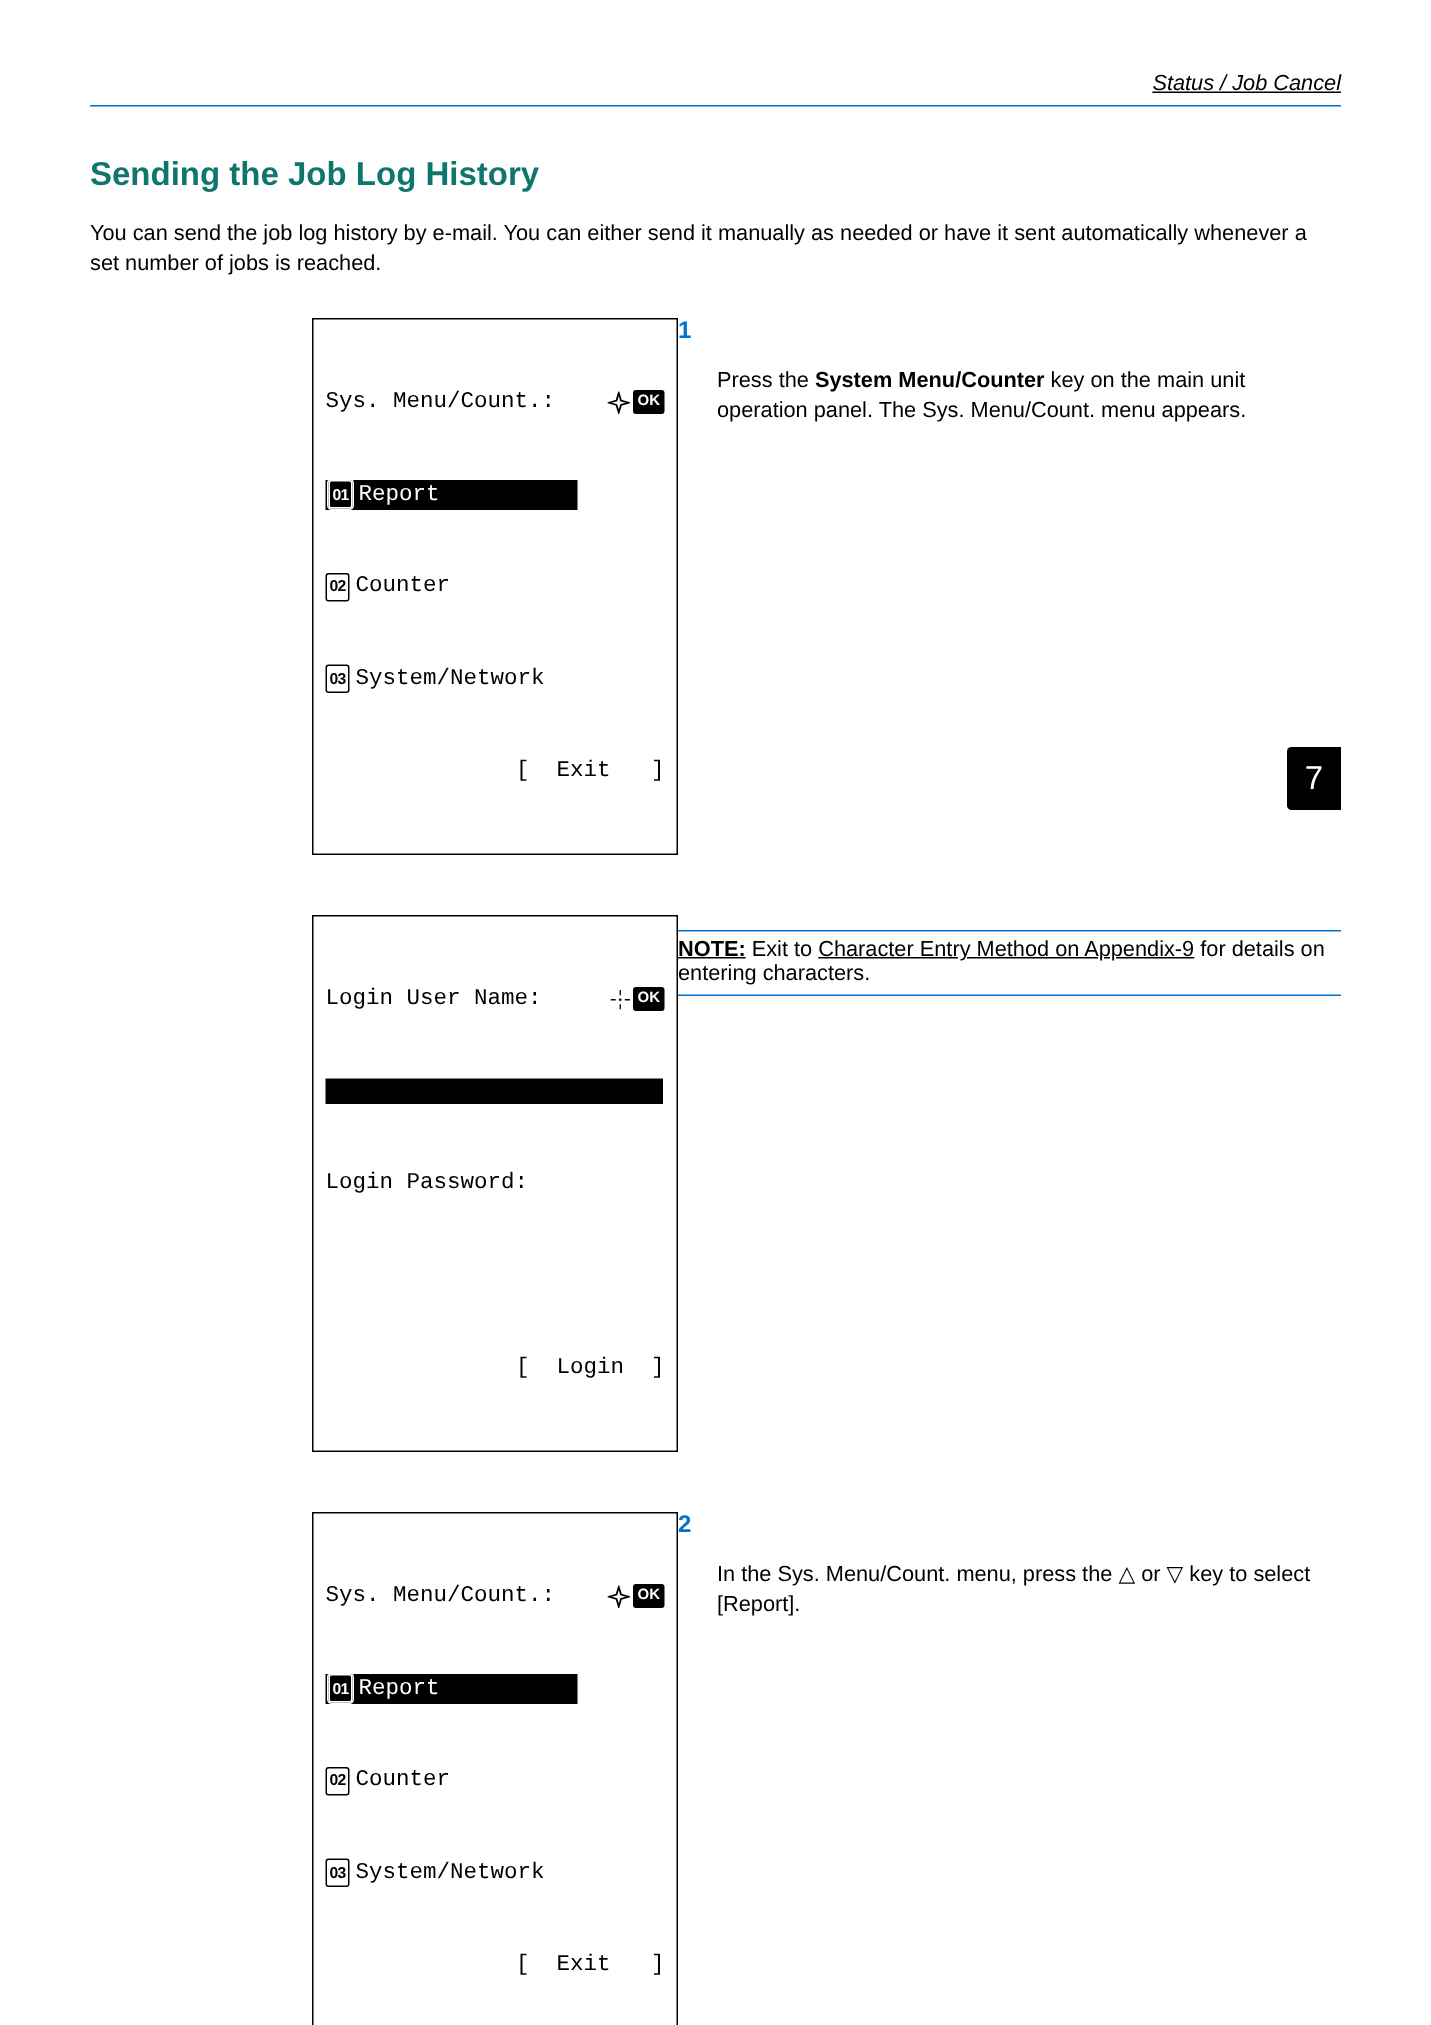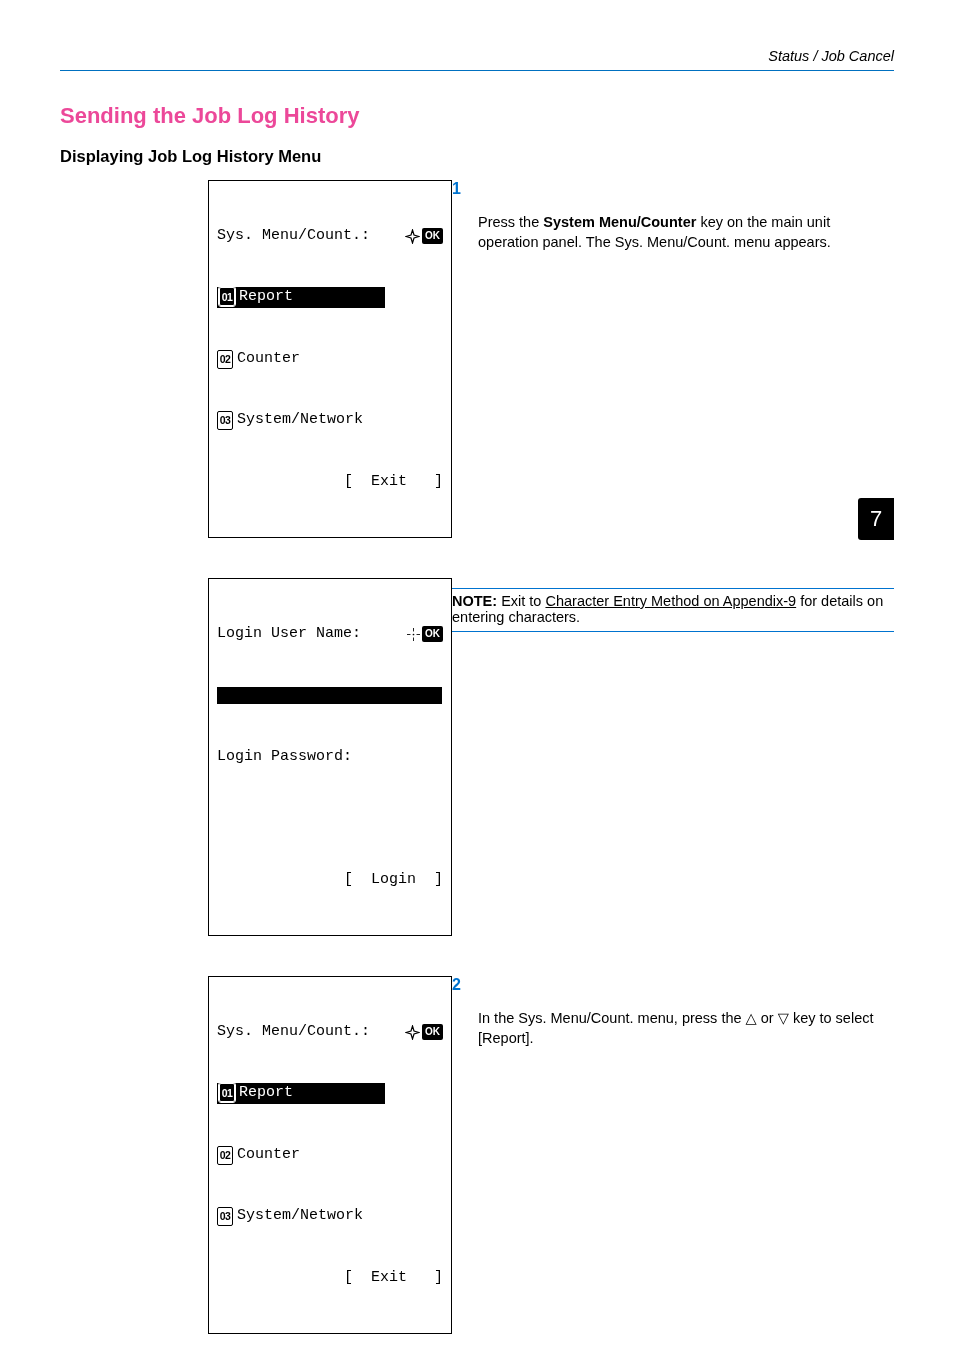--- a/index.html
+++ b/index.html
@@ -14,27 +14,28 @@
     margin: 0 auto;
     padding: 48px 60px 40px 60px;
     font-size: 14.5px;
     color: #000;
   }
   .header-right {
     text-align: right;
     font-style: italic;
     font-size: 14.5px;
     margin-bottom: 6px;
+    text-decoration: underline;
   }
   .topbar {
     border-top: 1.5px solid #0070c0;
     margin-bottom: 32px;
   }
   h1.section-title {
-    color: #ec4899;
+    color: #0f766e;
     font-size: 22px;
     font-weight: bold;
     margin-bottom: 18px;
   }
   .intro {
     margin-bottom: 26px;
     line-height: 1.35;
   }
   h2.subhead {
     font-size: 16.5px;
@@ -129,21 +130,21 @@
     width: 26px;
     flex:0 0 26px;
   }
   .step-text { line-height:1.35;margin-top:33px; }
   .note-sep {
     border-top: 1px solid #0073cf;
     border-bottom: 1px solid #0073cf;
     padding: 4px 0 6px 0;
     margin-top: 10px;
   }
-  .note-label { font-weight:bold; }
+  .note-label { font-weight:bold;text-decoration:underline; }
   .link { text-decoration:underline; }
   .page-tab {
     position:absolute;
     right:0;
     top:450px;
     background:#000;
     color:#fff;
     width:36px;
     height:42px;
     display:flex;
@@ -162,22 +163,22 @@
 </style>
 </head>
 <body>
 <div class="wrapper">
 
 <div class="header-right">Status / Job Cancel</div>
 <div class="topbar"></div>
 
 <h1 class="section-title">Sending the Job Log History</h1>
 
-
-<h2 class="subhead">Displaying Job Log History Menu</h2>
+<p class="intro">You can send the job log history by e-mail. You can either send it manually as needed or have it sent automatically whenever a set number of jobs is reached.</p>
+
 
 <div class="two-col">
   <div class="left-col">
     <div class="panel">
       <div class="row title-row">
         <span>Sys. Menu/Count.:</span>
         <span class="arrow-ok">
           <svg width="15" height="15" viewBox="0 0 15 15">
                 <polygon points="7.5,1 9,6 14,7.5 9,9 7.5,14 6,9 1,7.5 6,6" fill="none" stroke="#000" stroke-width="1.2"></polygon>
               </svg>

